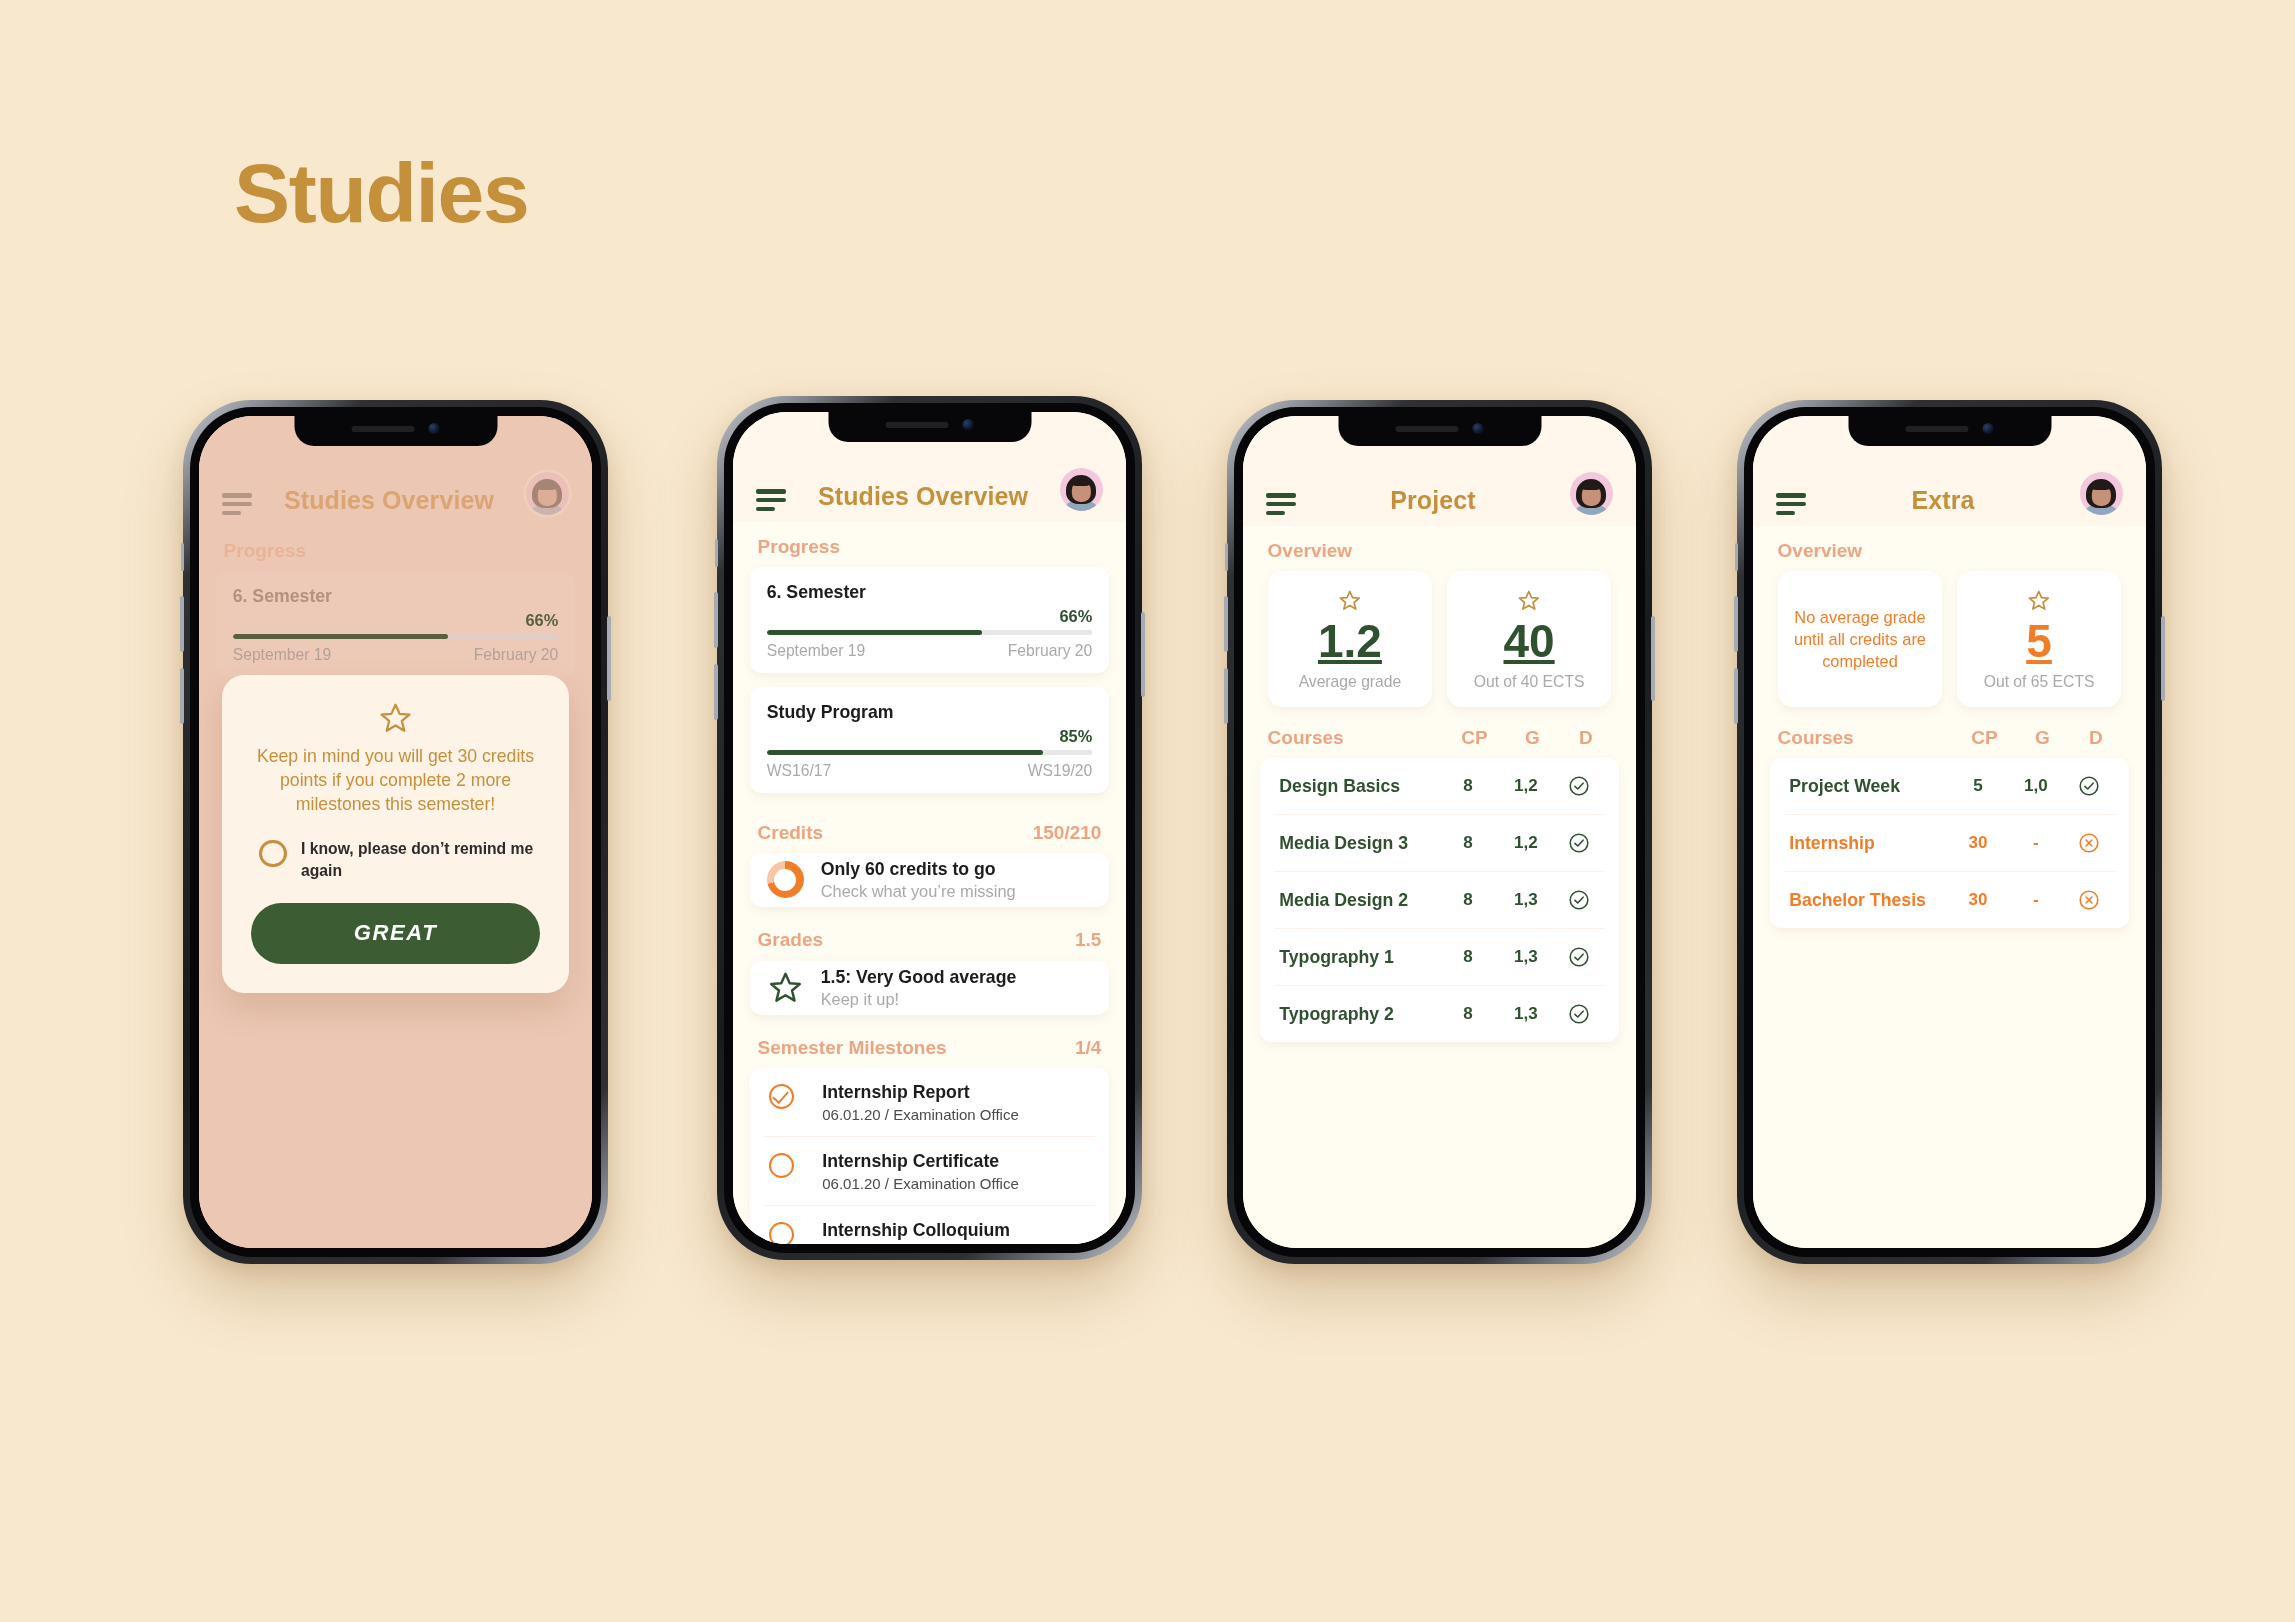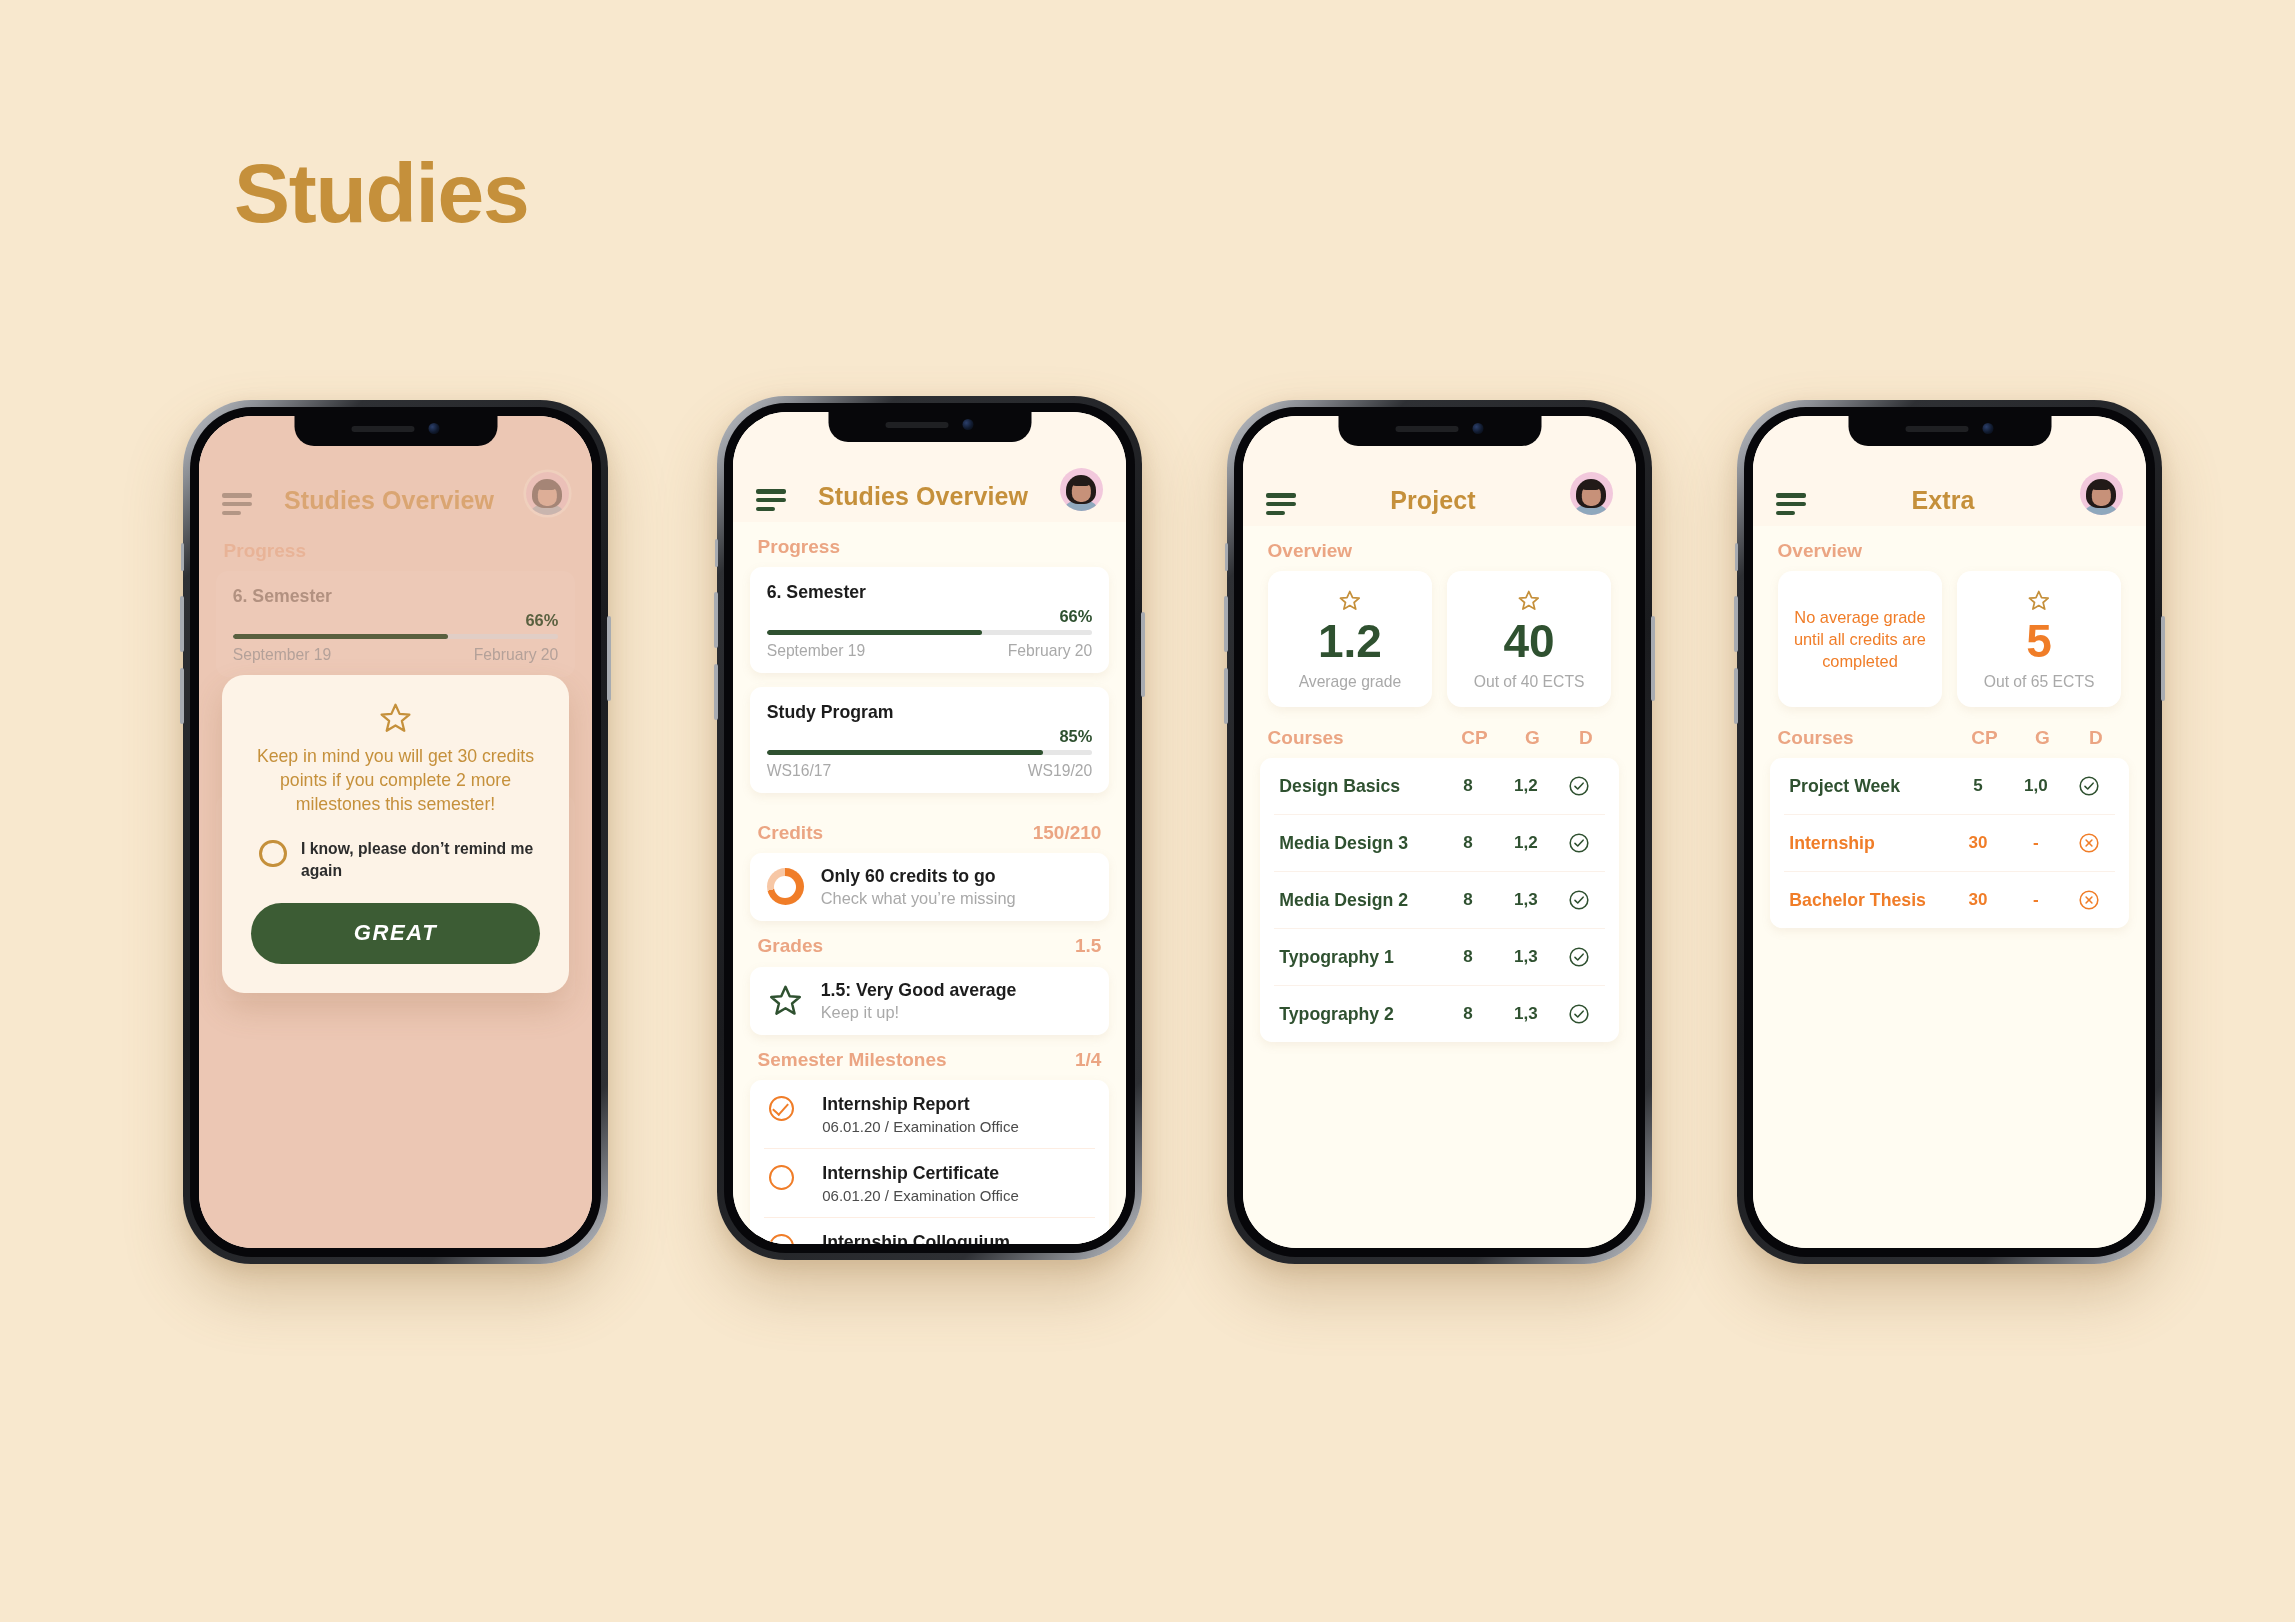--- a/index.html
+++ b/index.html
@@ -121,21 +121,21 @@
 
   
   .prog-card { padding: 14.4px 17px 13px 17px; margin-bottom: 14.4px; }
   .prog-title { font-size: 17.7px; font-weight: bold; color: #1c1c1c; margin-bottom: 3.9px; }
   .prog-pct { text-align: right; font-size: 16.4px; font-weight: bold; color: #2F5130; margin-bottom: 4.6px; }
   .track { height: 4.6px; border-radius: 2.6px; background: #E6E6E6; position: relative; overflow: hidden; }
   .fill { position: absolute; left: 0; top: 0; bottom: 0; background: #2F5130; border-radius: 2.6px; }
   .prog-dates { display: flex; justify-content: space-between; font-size: 15.7px; color: #A9A9A9; margin-top: 7.2px; }
 
   
-  .info-card { display: flex; align-items: center; gap: 17px; padding: 13px 17px; margin-bottom: 0; }
+  .info-card { display: flex; align-items: center; gap: 17px; padding: 6px 17px; margin-bottom: 8px; }
   .ring {
     width: 37px; height: 37px; border-radius: 50%; flex: none;
     background: conic-gradient(#F07D28 0deg 256deg, #F7C7A5 256deg 360deg);
     position: relative;
   }
   .ring::after {
     content: ""; position: absolute; left: 7.2px; top: 7.2px;
     width: 22px; height: 22px; border-radius: 50%; background: #FFFFFF;
   }
   .info-texts { flex: 1; min-width: 0; }
@@ -197,21 +197,21 @@
 
   
   .stat-row { display: flex; gap: 14.4px; padding: 0 7.9px; }
   .stat-card {
     flex: 1; background: #FFFFFF; border-radius: 14.4px;
     box-shadow: 0 3.3px 9.2px rgba(180,140,100,0.10);
     padding: 17px 9.2px 15.7px 9.2px;
     display: flex; flex-direction: column; align-items: center; justify-content: center;
     min-height: 136px; text-align: center;
   }
-  .stat-big { font-size: 46px; font-weight: bold; color: #2F5130; line-height: 1; margin: 6.5px 0 9.2px 0; }
+  .stat-big { font-size: 46px; font-weight: bold; color: #2F5130; line-height: 1; margin: 6.5px 0 9.2px 0; text-decoration: underline; }
   .stat-big.orange { color: #F07D28; }
   .stat-sub { font-size: 15.7px; color: #A9A9A9; }
   .stat-note { font-size: 16.4px; color: #F07D28; line-height: 1.32; font-weight: 500; }
 
   
   .tbl-head {
     display: flex; align-items: baseline; padding: 19.6px 7.9px 9.2px 7.9px;
     font-size: 19px; font-weight: bold; color: #EBA583;
   }
   .tbl-head .c-name { flex: 1; }

